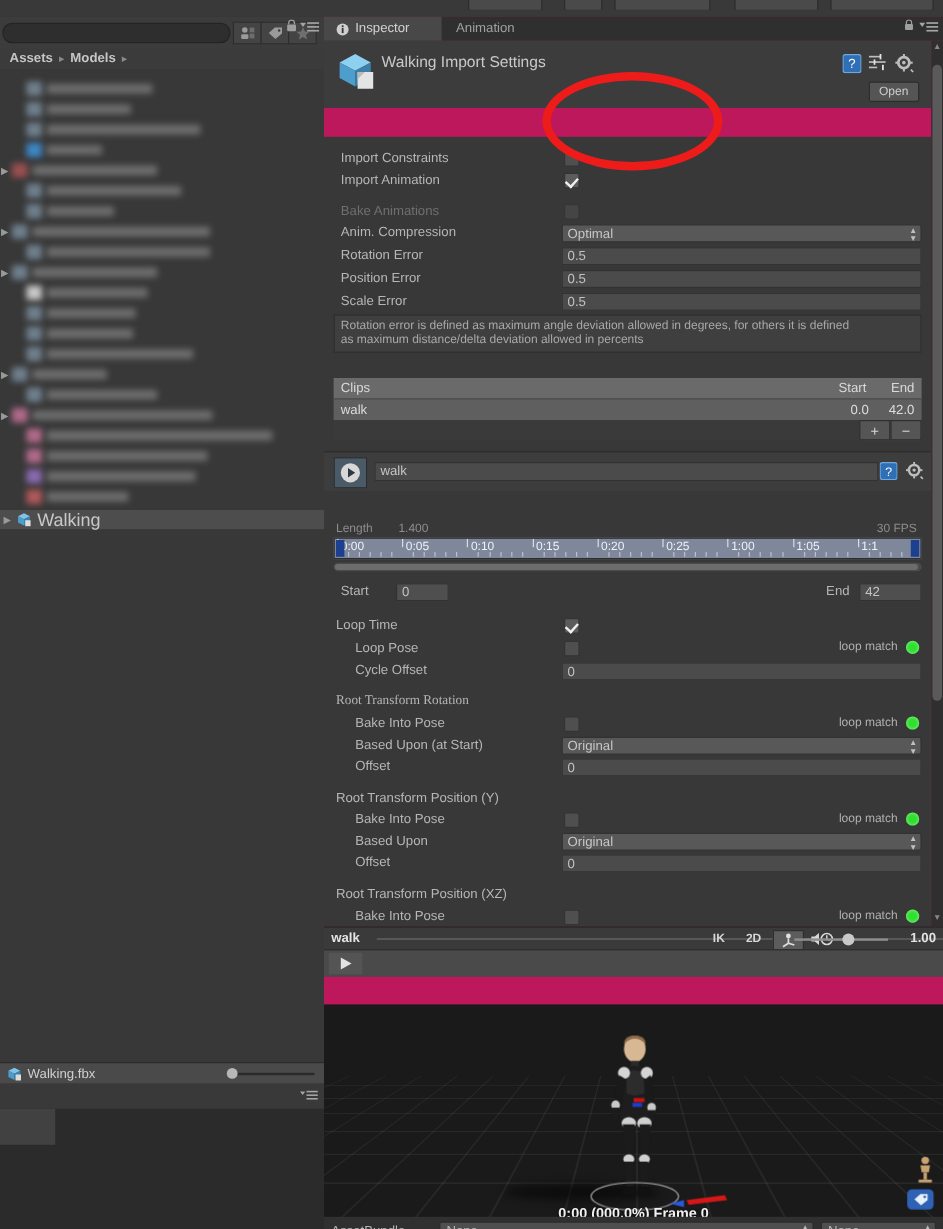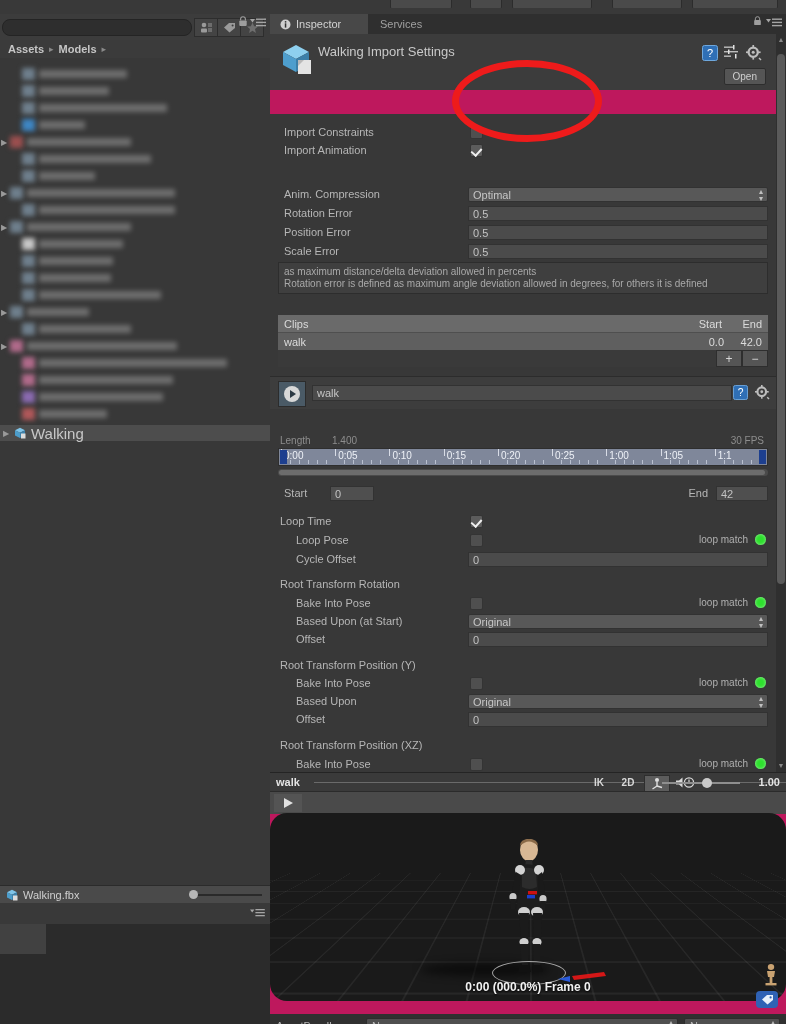--- a/index.html
+++ b/index.html
@@ -126,21 +126,21 @@
   #prevbar .line{position:absolute;left:44px;top:9px;width:490px;height:1px;background:#6a6a6a;}
   .pbtn{position:absolute;top:2px;height:15px;display:flex;align-items:center;justify-content:center;
         font-size:10px;font-weight:bold;color:#d8d8d8;}
   .pbtn.on{background:#5c5c5c;border:1px solid #2e2e2e;}
   #spd-track{position:absolute;right:46px;top:9px;width:78px;height:2px;background:#8e8e8e;}
   #spd-knob{position:absolute;right:74px;top:5px;width:10px;height:10px;border-radius:50%;background:#c9c9c9;}
   #spd-val{position:absolute;right:6px;top:3px;font-size:11px;font-weight:bold;color:#e4e4e4;}
   #playbar{position:absolute;left:0;top:777px;width:516px;height:22px;background:#4a4a4a;border-top:1px solid #2b2b2b;}
   #playbar .pl{position:absolute;left:4px;top:2px;width:28px;height:18px;background:#545454;
                display:flex;align-items:center;justify-content:center;}
-  #viewport{position:absolute;left:0;top:799px;width:516px;height:188px;background:#1a1a1a;overflow:hidden;border-radius:17px;}
+  #viewport{position:absolute;left:0;top:823px;width:516px;height:188px;background:#1a1a1a;overflow:hidden;}
   #ground{position:absolute;left:-40px;top:60px;width:600px;height:160px;
           background:
             repeating-linear-gradient(90deg,rgba(255,255,255,.055) 0 1px,transparent 1px 30px),
             repeating-linear-gradient(0deg,rgba(255,255,255,.055) 0 1px,transparent 1px 18px);
           transform:perspective(210px) rotateX(62deg);transform-origin:50% 0;}
   #charshadow{position:absolute;left:150px;top:150px;width:130px;height:13px;border-radius:50%;
               background:rgba(0,0,0,.55);filter:blur(4px);}
   #char{position:absolute;left:228px;top:26px;width:60px;height:136px;}
   #rootcircle{position:absolute;left:222px;top:148px;width:72px;height:22px;border:1px solid #a8a8a8;border-radius:50%;}
   #frame-readout{position:absolute;left:0;top:167px;width:516px;text-align:center;font-size:12px;font-weight:bold;color:#f2f2f2;
@@ -382,21 +382,21 @@
       <span style="margin-right:5px;display:inline-flex;">
         <svg width="11" height="11" viewBox="0 0 11 11">
             <circle cx="5.5" cy="5.5" r="5" fill="#cfcfcf"></circle>
             <rect x="4.8" y="4.3" width="1.5" height="4.3" fill="#333"></rect>
             <rect x="4.8" y="2.1" width="1.5" height="1.5" fill="#333"></rect>
           </svg>
       </span>
       <span>Inspector</span>
     </div>
     <div class="wtab idle" style="left:100px;">
-      <span>Services</span>
+      <span>Animation</span>
     </div>
     <div class="lock">
       <svg width="9" height="10" viewBox="0 0 10 11">
           <path d="M2.6 4.5 V3.1 a2.4 2.4 0 0 1 4.8 0 V4.5" fill="none" stroke="#9e9e9e" stroke-width="1.1"></path>
           <rect x="1.3" y="4.4" width="7.4" height="5.6" rx="1" fill="#9e9e9e"></rect>
         </svg>
     </div>
     <div class="menu">
       <svg width="16" height="11" viewBox="0 0 16 11">
           <path d="M0 2 L5 2 L2.5 5.5 Z" fill="#a5a5a5"></path>
@@ -454,20 +454,24 @@
     <div class="frow" style="top:9px;">
       <span class="lbl" style="left:14px;">Import Constraints</span>
       <span class="chk off" style="left:200px;"></span>
     </div>
 
     <div class="frow" style="top:27px;">
       <span class="lbl" style="left:14px;">Import Animation</span>
       <span class="chk on" style="left:200px;"></span>
     </div>
 
+    <div class="frow" style="top:53px;">
+      <span class="lbl dim" style="left:14px;">Bake Animations</span>
+      <span class="chk off" style="left:200px;opacity:.6;"></span>
+    </div>
 
     <div class="frow" style="top:71px;">
       <span class="lbl" style="left:14px;">Anim. Compression</span>
       <span class="pop" style="left:198px;width:300px;">
         <span>Optimal</span>
         <span class="ud">▴<br>▾</span>
       </span>
     </div>
 
     <div class="frow" style="top:90px;">
@@ -479,22 +483,22 @@
       <span class="lbl" style="left:14px;">Position Error</span>
       <span class="fld" style="left:198px;width:300px;">0.5</span>
     </div>
 
     <div class="frow" style="top:128px;">
       <span class="lbl" style="left:14px;">Scale Error</span>
       <span class="fld" style="left:198px;width:300px;">0.5</span>
     </div>
 
     <div id="helpbox" style="top:148px;">
+      <div>Rotation error is defined as maximum angle deviation allowed in degrees, for others it is defined</div>
       <div>as maximum distance/delta deviation allowed in percents</div>
-      <div>Rotation error is defined as maximum angle deviation allowed in degrees, for others it is defined</div>
     </div>
 
 
     <div id="clips" style="top:201px;">
       <div id="clips-head">
         <span class="c1">Clips</span>
         <span class="c2">Start</span>
         <span class="c3">End</span>
       </div>
       <div class="clip-row">
@@ -631,21 +635,21 @@
       <span class="lmatch" style="right:28px;">loop match</span>
       <span class="led" style="right:10px;"></span>
     </div>
 
     <div class="frow" style="top:436px;">
       <span class="lbl" style="left:26px;">Cycle Offset</span>
       <span class="fld" style="left:198px;width:300px;">0</span>
     </div>
 
     <div class="frow" style="top:461px;">
-      <span class="lbl" style="left:10px;">Root Transform Rotation</span>
+      <span class="lbl" style="left:10px;font-family:Liberation Serif, serif;">Root Transform Rotation</span>
     </div>
     <div class="frow" style="top:480px;">
       <span class="lbl" style="left:26px;">Bake Into Pose</span>
       <span class="chk off" style="left:200px;"></span>
       <span class="lmatch" style="right:28px;">loop match</span>
       <span class="led" style="right:10px;"></span>
     </div>
     <div class="frow" style="top:498px;">
       <span class="lbl" style="left:26px;">Based Upon (at Start)</span>
       <span class="pop" style="left:198px;width:300px;">

